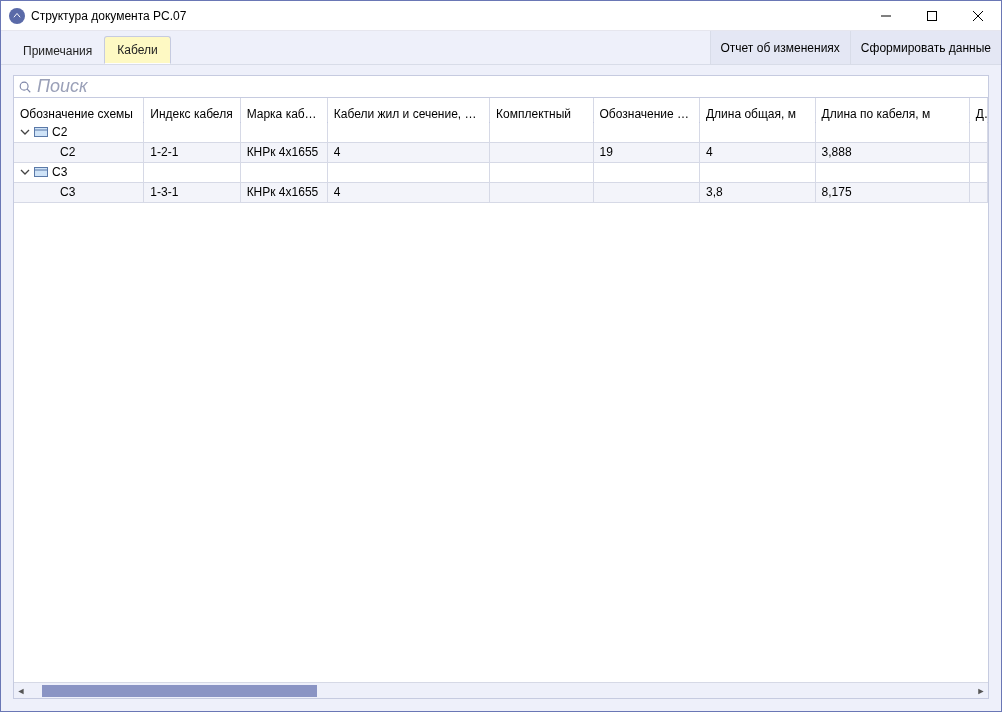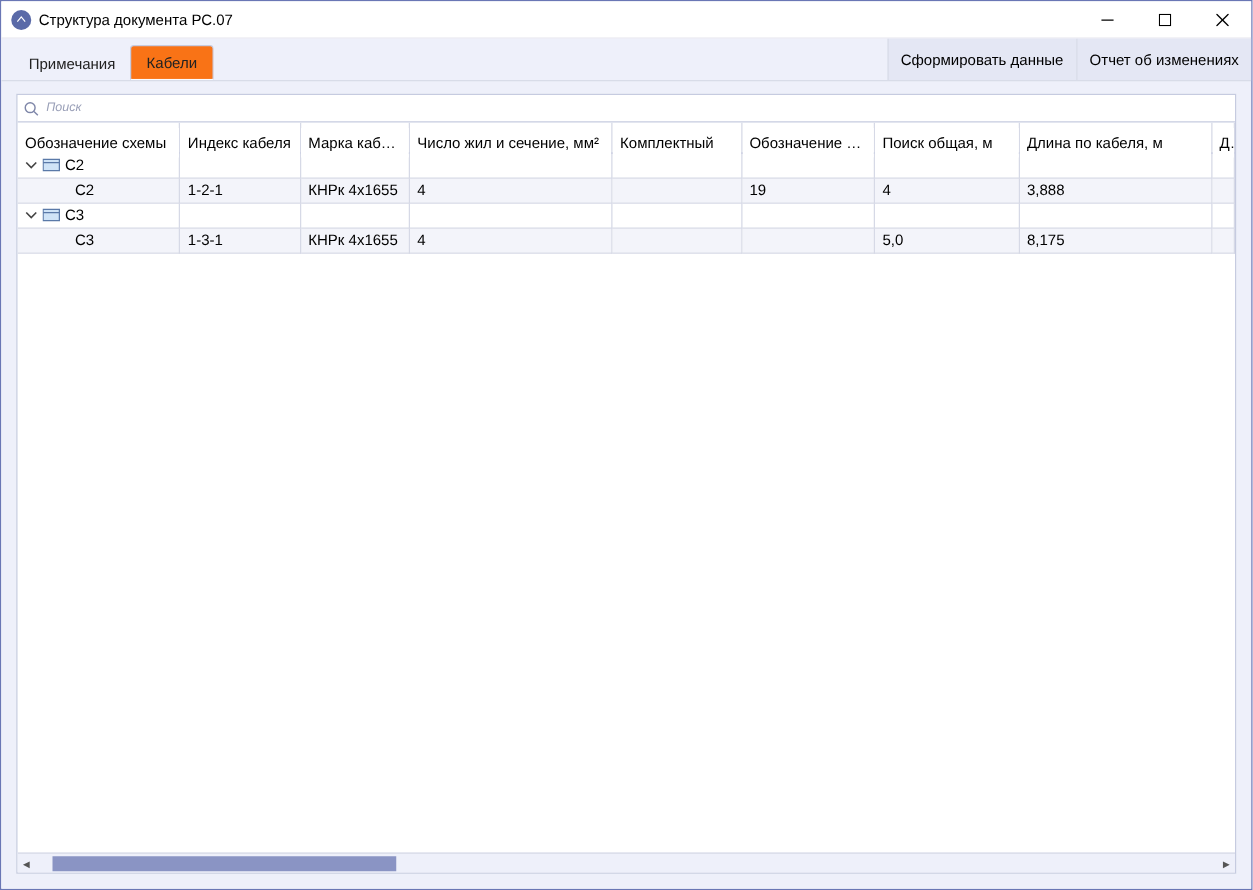--- a/index.html
+++ b/index.html
@@ -61,21 +61,21 @@
     padding-left: 10px;
   }
   .tab {
     padding: 6px 12px 6px 12px;
     margin-top: 6px;
     font-size: 12px;
     cursor: default;
     color: #222;
   }
   .tab.active {
-    background: #f97316;
+    background: #fef9c3;
     border: 1px solid #c6cbe0;
     border-bottom: 1px solid #fcfcfe;
     border-radius: 3px 3px 0 0;
   }
   .toolbar-spacer { flex: 1; }
   .toolbar-btn {
     padding: 0 10px;
     display: flex;
     align-items: center;
     background: #e4e7f4;
@@ -104,21 +104,21 @@
   .search-icon {
     width: 14px; height: 14px;
     color: #7e86a8;
     margin-right: 3px;
     flex: 0 0 auto;
   }
   .search-input {
     border: none;
     outline: none;
     flex: 1;
-    font-size: 10px;
+    font-size: 18px;
     font-style: italic;
     color: #be185d;
     background: transparent;
   }
   .search-input::placeholder { color: #9aa0b8; font-style: italic; }
 
   .grid-outer { flex: 1; display: flex; flex-direction: column; overflow: hidden; }
   .grid-scroll { flex: 1; overflow: hidden; }
 
   table.grid {
@@ -225,22 +225,22 @@
 </div>
 
 <div class="client">
 
   <div class="toolbar-row">
     <div class="tabstrip">
       <div class="tab">Примечания</div>
       <div class="tab active">Кабели</div>
     </div>
     <div class="toolbar-spacer"></div>
+    <div class="toolbar-btn">Отчет об изменениях</div>
     <div class="toolbar-btn">Сформировать данные</div>
-    <div class="toolbar-btn">Отчет об изменениях</div>
   </div>
 
   <div class="content">
 
     <div class="search-wrap">
       <span class="search-icon">
         <svg viewBox="0 0 16 16" width="14" height="14">
             <circle cx="7" cy="7" r="4.5" fill="none" stroke="#7e86a8" stroke-width="1.3"></circle>
             <line x1="10.5" y1="10.5" x2="14" y2="14" stroke="#7e86a8" stroke-width="1.3"></line>
           </svg>
@@ -260,24 +260,24 @@
             <col style="width:105px">
             <col style="width:114px">
             <col style="width:152px">
             <col style="width:18px">
           </colgroup>
           <thead>
             <tr>
               <th>Обозначение схемы</th>
               <th>Индекс кабеля</th>
               <th>Марка кабеля</th>
-              <th>Число жил и сечение, мм²</th>
+              <th>Кабели жил и сечение, мм²</th>
               <th>Комплектный</th>
               <th>Обозначение дли</th>
-              <th>Поиск общая, м</th>
+              <th>Длина общая, м</th>
               <th>Длина по кабеля, м</th>
               <th>Д</th>
             </tr>
           </thead>
           <tbody>
             <tr class="group-row odd">
               <td>
                 <span class="tree-cell">
                   <span class="expander">
                     <svg viewBox="0 0 10 10" width="10" height="10">
@@ -339,21 +339,21 @@
                 <td></td>
                 <td></td>
             </tr>
             <tr class="even">
               <td><span class="indent"></span><span>С3</span></td>
               <td>1-3-1</td>
               <td>КНРк 4х1655</td>
               <td>4</td>
               <td></td>
               <td></td>
-              <td>5,0</td>
+              <td>3,8</td>
               <td>8,175</td>
               <td></td>
             </tr>
           </tbody>
         </table>
       </div>
       <div class="hscroll">
         <div class="arrow">◄</div>
         <div class="track">
           <div class="thumb"></div>

